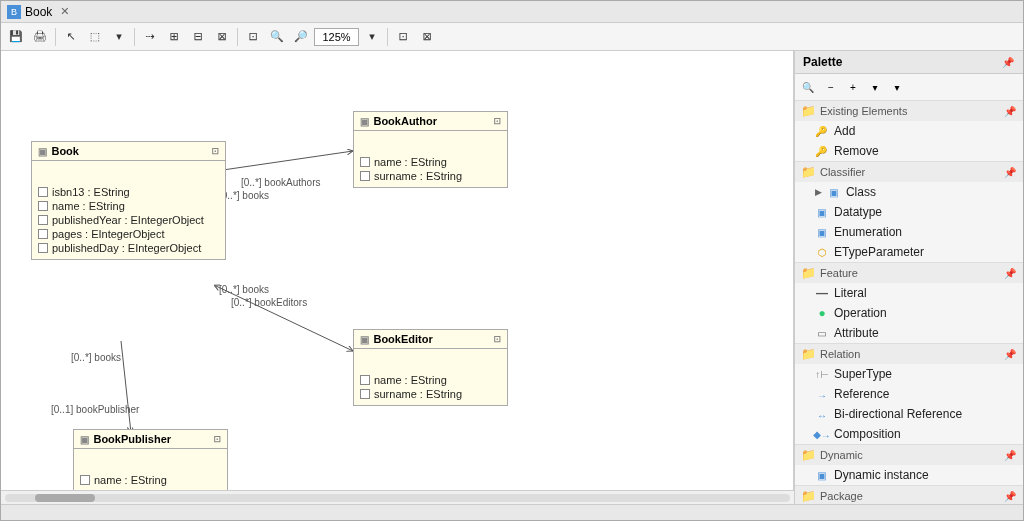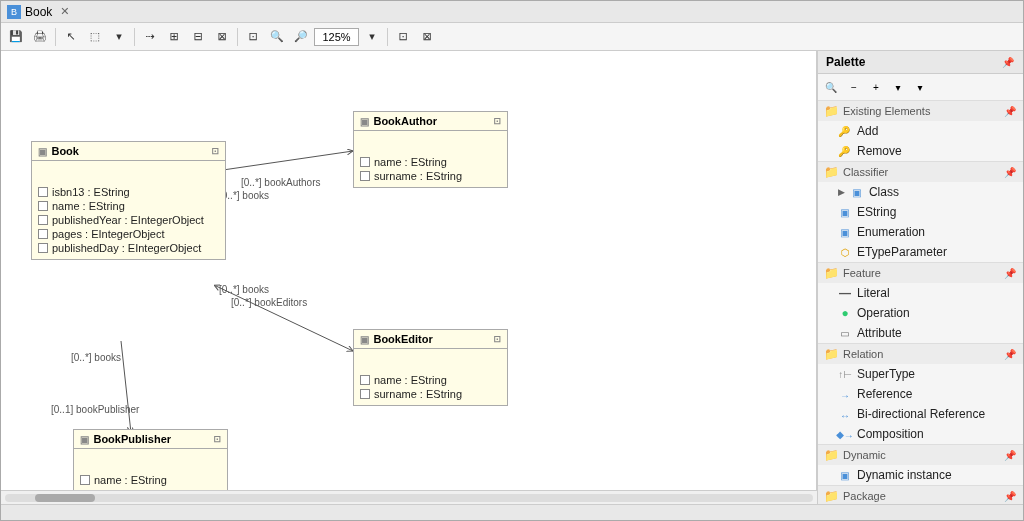--- a/index.html
+++ b/index.html
@@ -18,21 +18,21 @@
     .zoom-input { width: 45px; height: 18px; border: 1px solid #aaa; text-align: center; font-size: 11px; }
 
     .main-area { display: flex; flex: 1; overflow: hidden; }
 
     .canvas { flex: 1; background: white; position: relative; overflow: hidden; border-right: 1px solid #ccc; }
 
     .canvas-scroll-h { height: 14px; background: #f0f0f0; border-top: 1px solid #ccc; display: flex; align-items: center; }
     .scrollbar-track { flex: 1; height: 8px; background: #ddd; margin: 0 4px; border-radius: 4px; position: relative; }
     .scrollbar-thumb { width: 60px; height: 8px; background: #aaa; border-radius: 4px; position: absolute; left: 30px; }
 
-    .palette { width: 206px; background: #f5f5f5; display: flex; flex-direction: column; overflow-y: auto; border-left: 1px solid #ccc; }
+    .palette { width: 229px; background: #f5f5f5; display: flex; flex-direction: column; overflow-y: auto; border-left: 1px solid #ccc; }
     .palette-header { display: flex; align-items: center; justify-content: space-between; padding: 4px 8px; background: #e8e8e8; border-bottom: 1px solid #ccc; font-size: 12px; font-weight: bold; }
     .palette-toolbar { display: flex; align-items: center; padding: 3px 4px; gap: 2px; border-bottom: 1px solid #ddd; }
     .palette-btn { width: 20px; height: 20px; border: 1px solid transparent; background: transparent; cursor: pointer; display: flex; align-items: center; justify-content: center; font-size: 10px; }
 
     .palette-section { border-bottom: 1px solid #ddd; }
     .palette-section-header { display: flex; align-items: center; padding: 3px 6px; background: #ececec; cursor: pointer; font-size: 11px; color: #555; gap: 4px; justify-content: space-between; }
     .section-left { display: flex; align-items: center; gap: 4px; }
     .folder-icon { color: #e8a000; font-size: 12px; }
     .palette-item { display: flex; align-items: center; padding: 3px 10px 3px 20px; cursor: pointer; gap: 5px; font-size: 12px; color: #222; }
     .palette-item-icon { width: 14px; height: 14px; display: flex; align-items: center; justify-content: center; font-size: 10px; flex-shrink: 0; }
@@ -228,21 +228,21 @@
           </div>
           <span class="pin-icon">📌</span>
         </div>
         <div class="palette-item">
           <span class="expand-arrow">▶</span>
           <span class="palette-item-icon" style="color:#4a90d9;">▣</span>
           <span>Class</span>
         </div>
         <div class="palette-item">
           <span class="palette-item-icon" style="color:#4a90d9;">▣</span>
-          <span>EString</span>
+          <span>Datatype</span>
         </div>
         <div class="palette-item">
           <span class="palette-item-icon" style="color:#4a90d9;">▣</span>
           <span>Enumeration</span>
         </div>
         <div class="palette-item">
           <span class="palette-item-icon" style="color:#e0a000;">⬡</span>
           <span>ETypeParameter</span>
         </div>
       </div>

